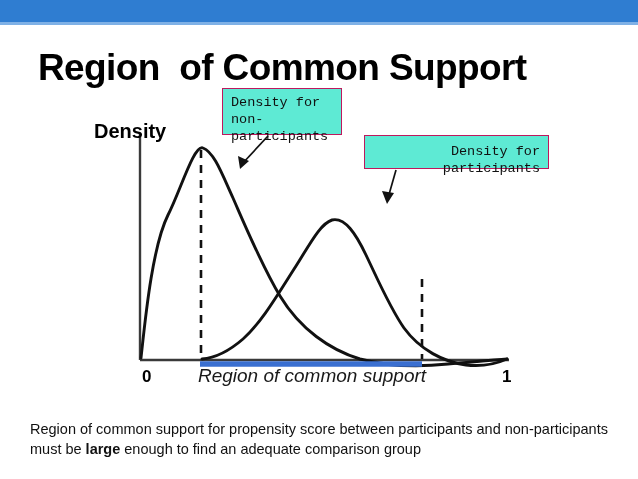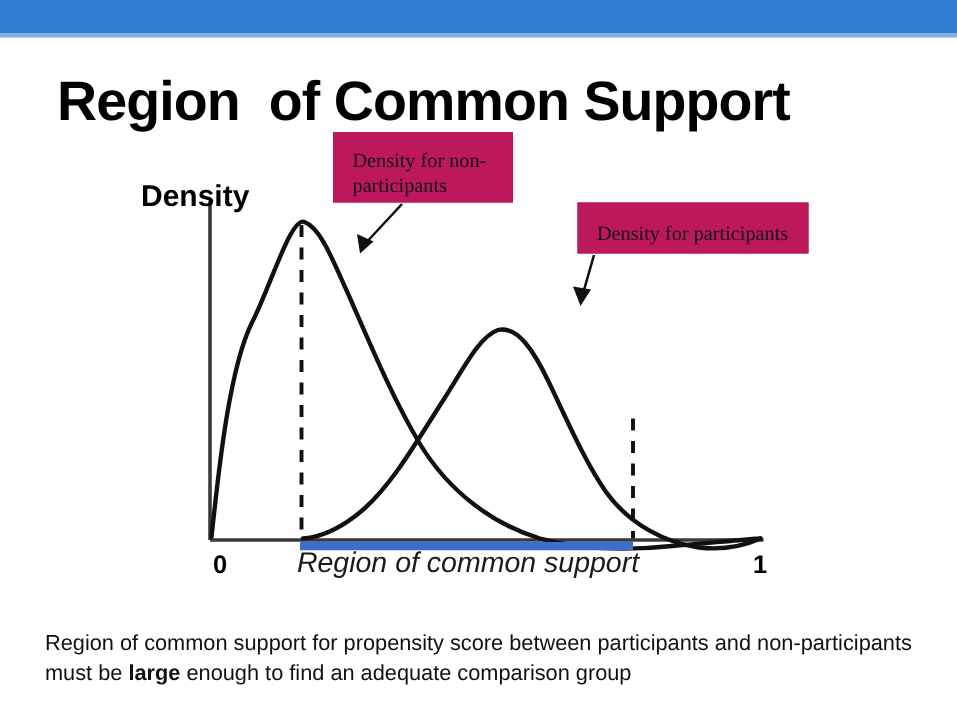--- a/index.html
+++ b/index.html
@@ -53,41 +53,42 @@
     width: 638px;
     height: 316px;
   }
   #figure svg {
     display: block;
   }
 
   
   .callout {
     position: absolute;
-    background: #be185d;
-    border: 5px solid #be185d;
+    background: #5eead4;
+    border: 1px solid #be185d;
     color: #111111;
-    font-family: Liberation Serif, serif;
+    font-family: Liberation Mono, monospace;
     font-size: 13.5px;
     line-height: 17px;
     padding: 5px 8px 6px 8px;
     box-sizing: border-box;
   }
   #callout-nonparticipants {
     left: 222px;
     top: 88px;
     width: 120px;
     height: 47px;
   }
   #callout-participants {
-    left: 385px;
+    left: 364px;
     top: 135px;
-    width: 154px;
+    width: 185px;
     height: 34px;
     padding-top: 7px;
+    text-align: right;
   }
 
   
   .axis-label-bold {
     position: absolute;
     font-family: "Liberation Sans", sans-serif;
     font-weight: bold;
     color: #000000;
   }
   #density-label {

